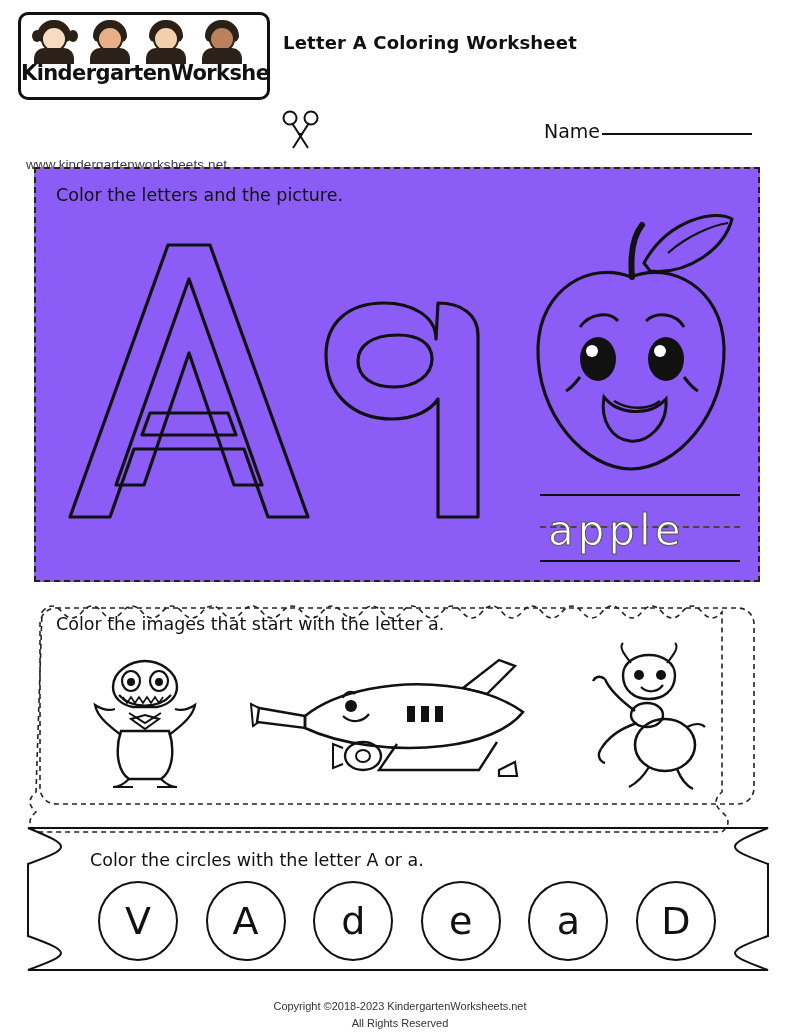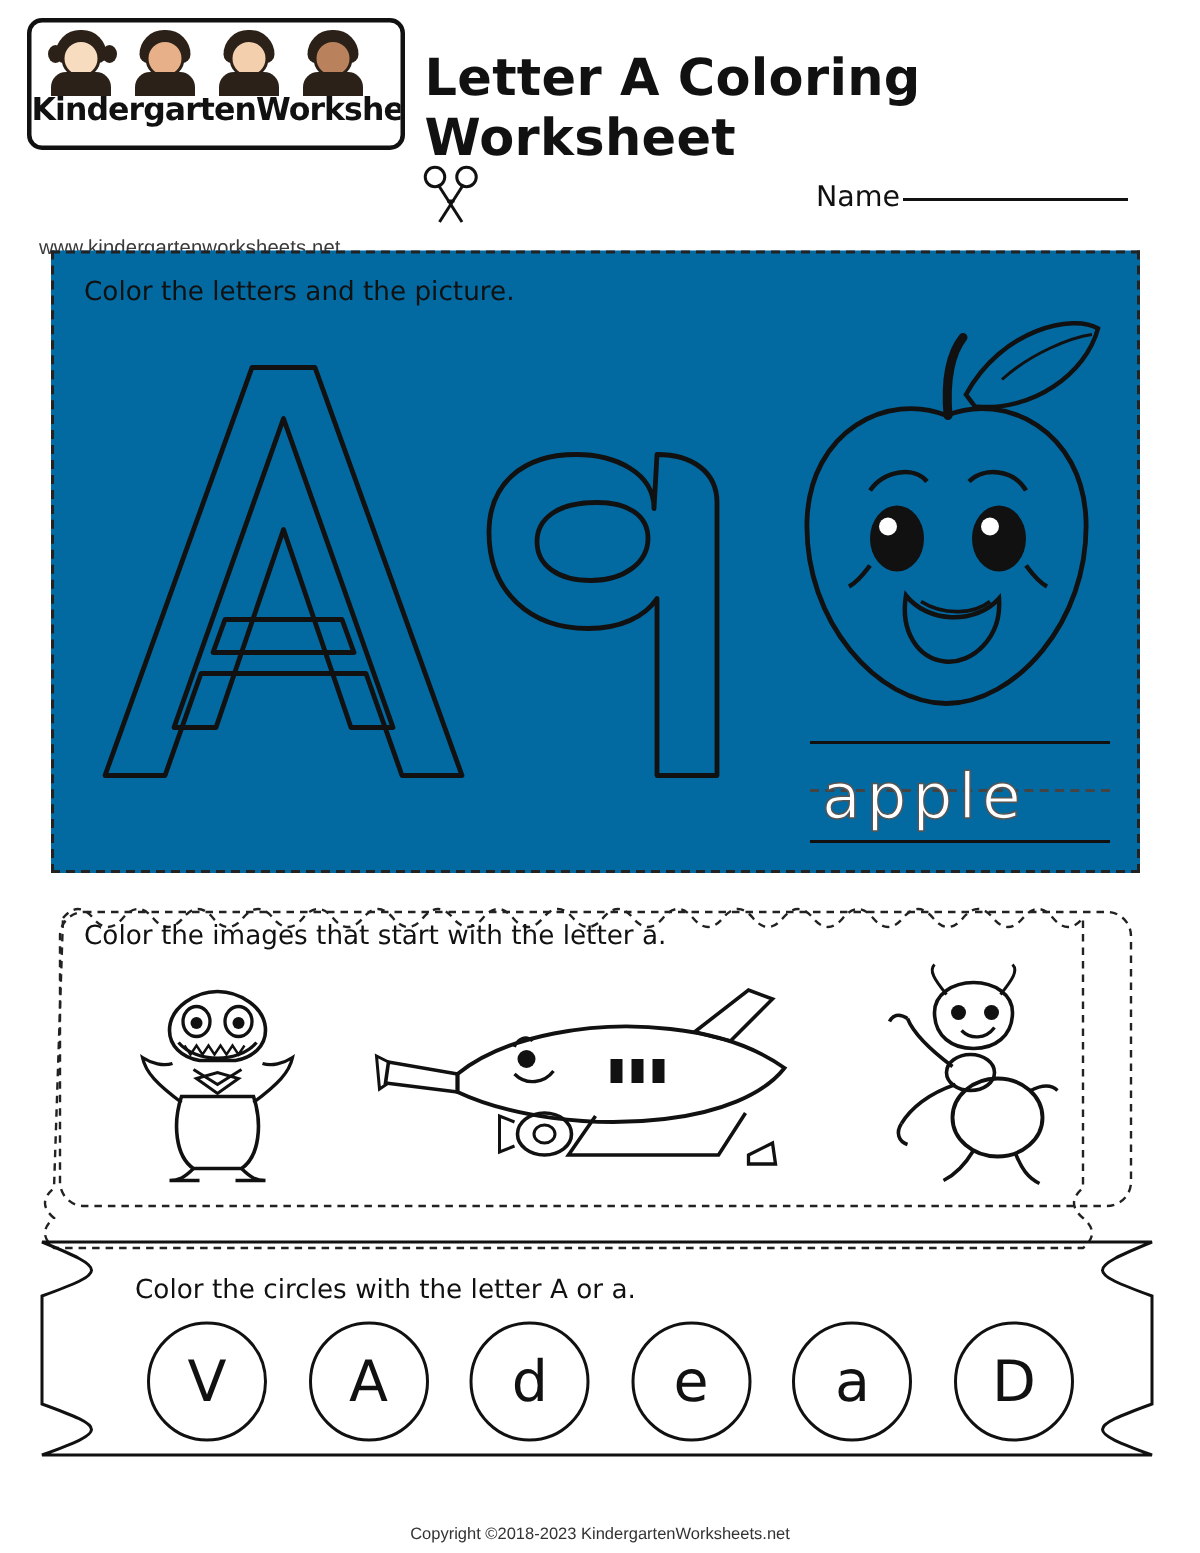--- a/index.html
+++ b/index.html
@@ -89,21 +89,21 @@
     font-size: 13.5px;
     color: #3a3a3a;
     letter-spacing: 0.1px;
     margin-top: 45px;
   }
 
   .page-title {
     position: absolute;
     left: 283px;
     top: 32px;
-    font-size: 34px;
+    font-size: 18px;
     font-weight: bold;
     color: #111;
     letter-spacing: 0.2px;
     font-family: "DejaVu Sans", sans-serif;
   }
 
   .name-line {
     position: absolute;
     right: 48px;
     top: 120px;
@@ -130,21 +130,21 @@
   }
 
   
   .sec1 {
     position: absolute;
     left: 34px;
     top: 167px;
     width: 726px;
     height: 415px;
     border: 2px dashed #222;
-    background: #0369a1;
+    background: #8b5cf6;
   }
   .sec-head {
     font-size: 17.5px;
     color: #111;
     font-family: "DejaVu Sans", sans-serif;
   }
   .sec1 .sec-head { position: absolute; left: 20px; top: 16px; }
 
   .letters-wrap {
     position: absolute;
@@ -483,13 +483,14 @@
     <div class="circle">A</div>
     <div class="circle">d</div>
     <div class="circle">e</div>
     <div class="circle">a</div>
     <div class="circle">D</div>
   </div>
 </div>
 
 <div class="footer">
   <div>Copyright ©2018-2023 KindergartenWorksheets.net</div>
+  <div>All Rights Reserved</div>
 </div>
 
 </body></html>

